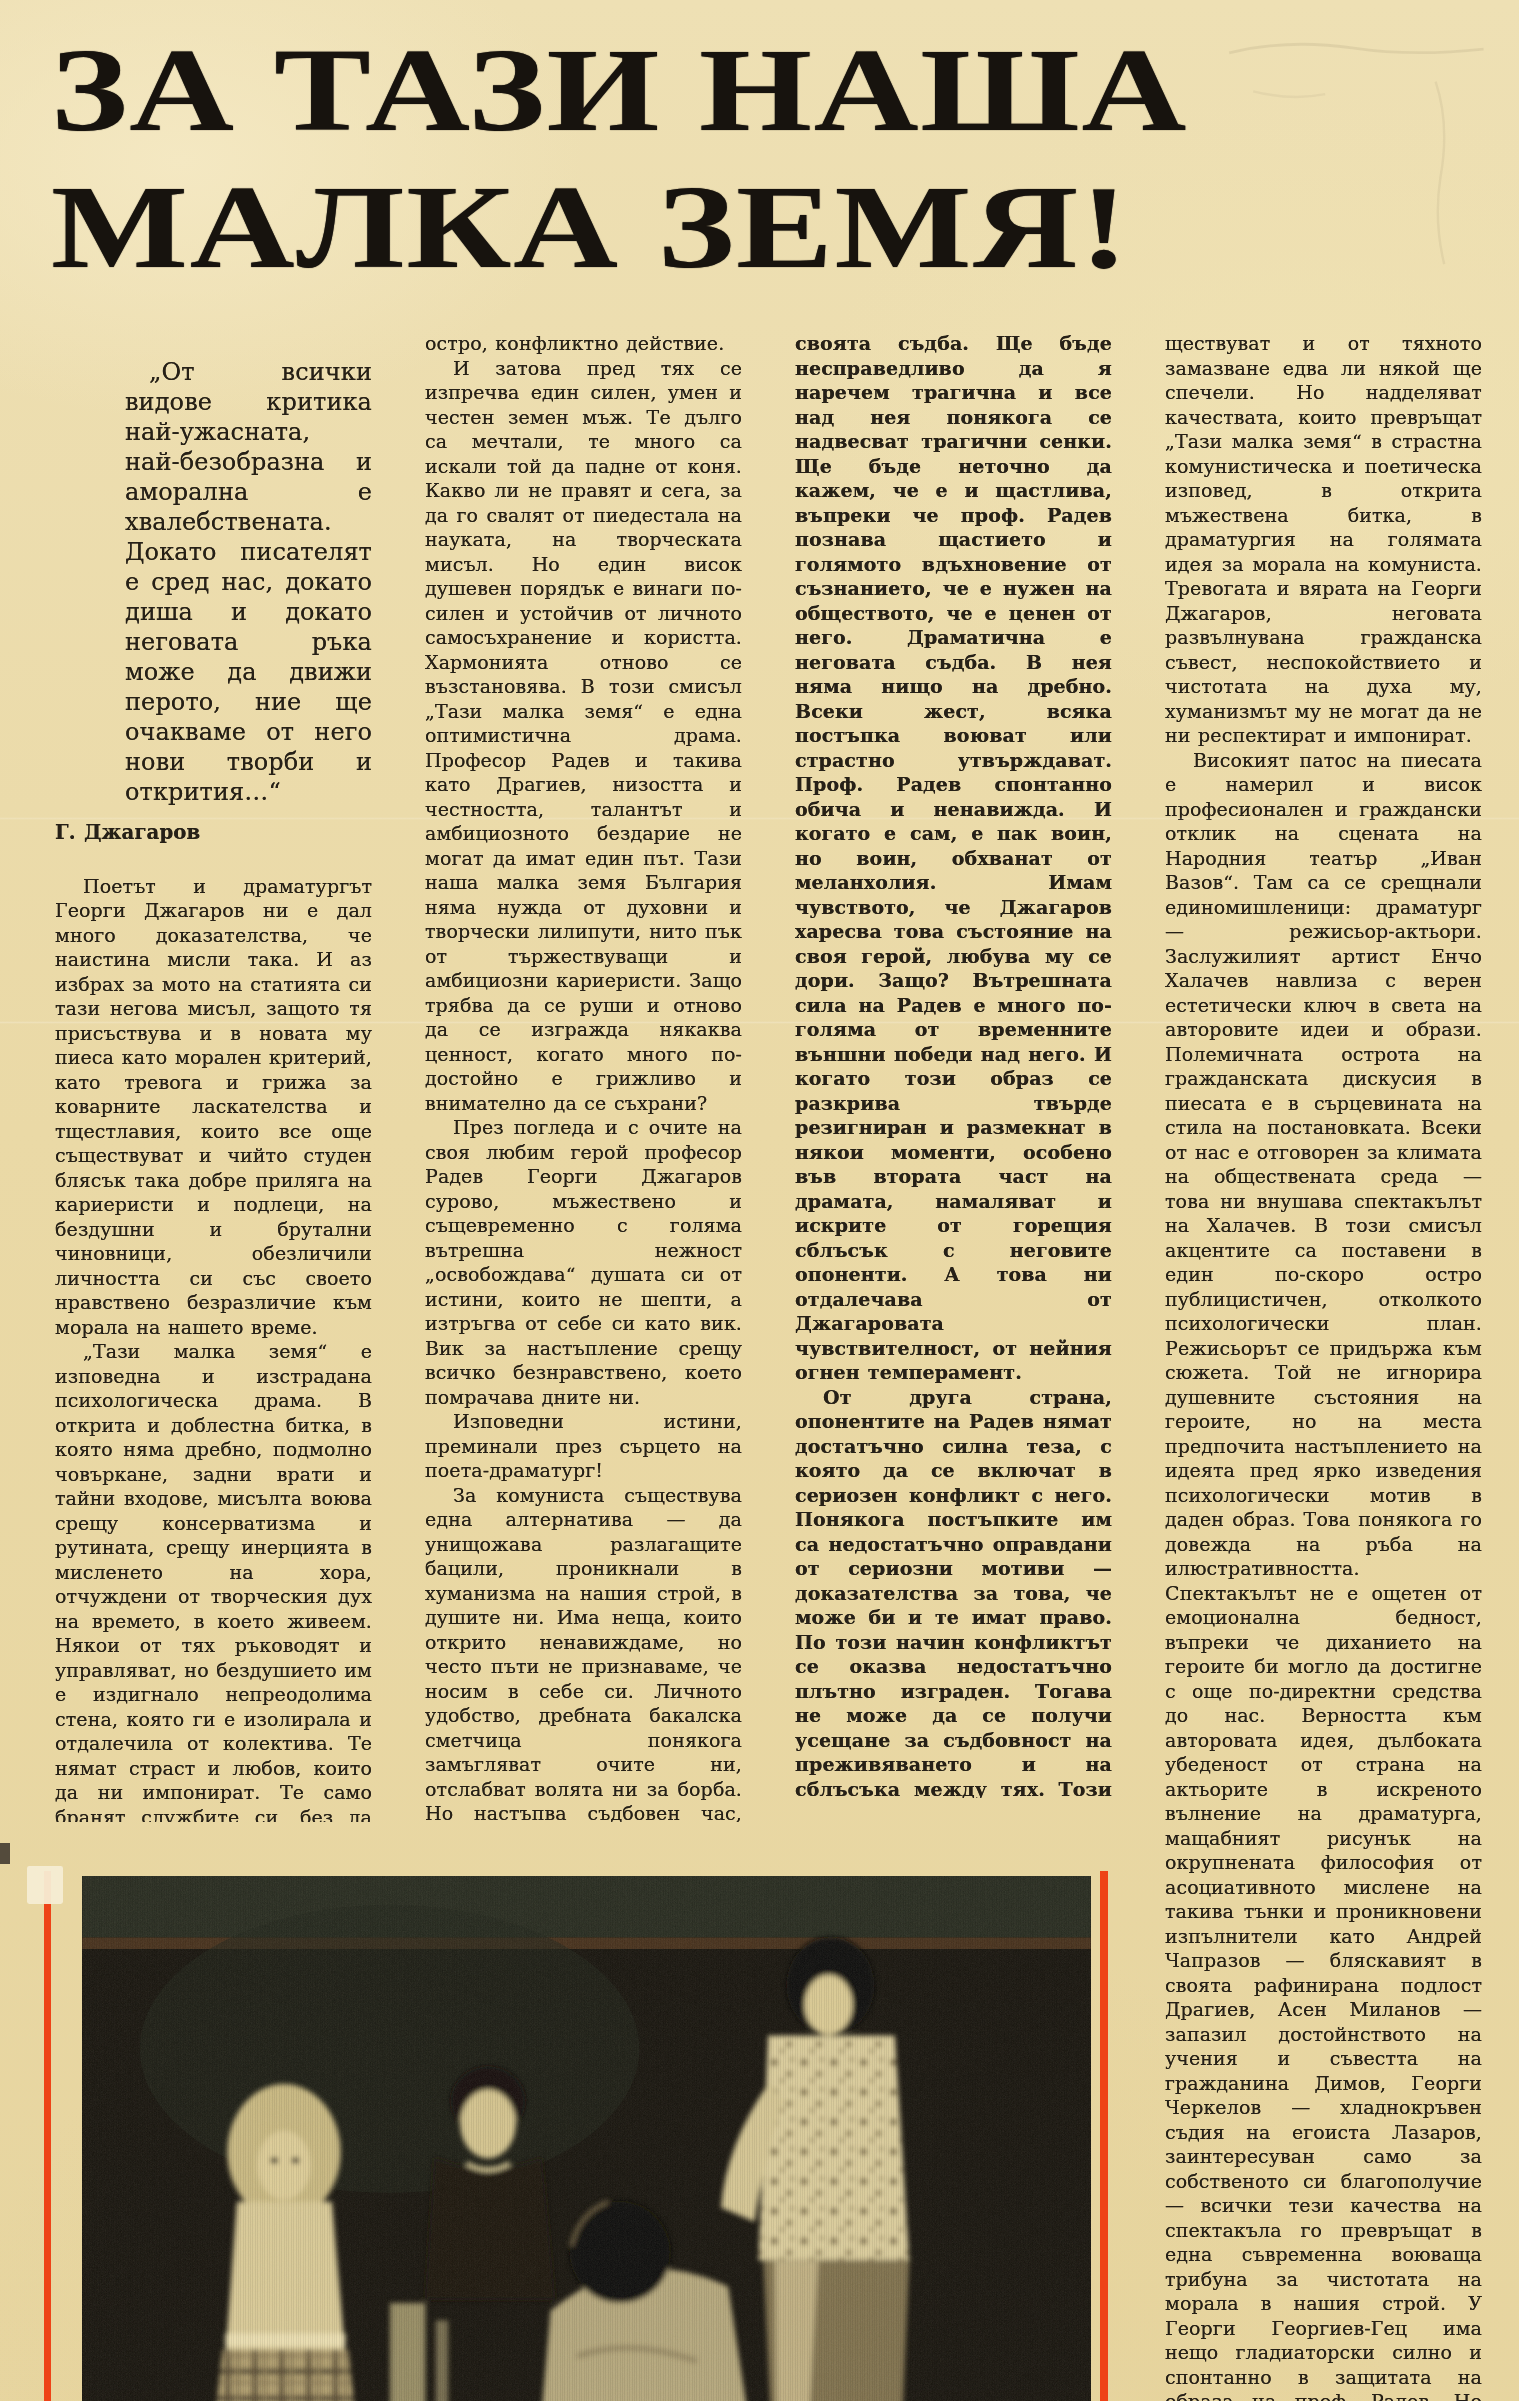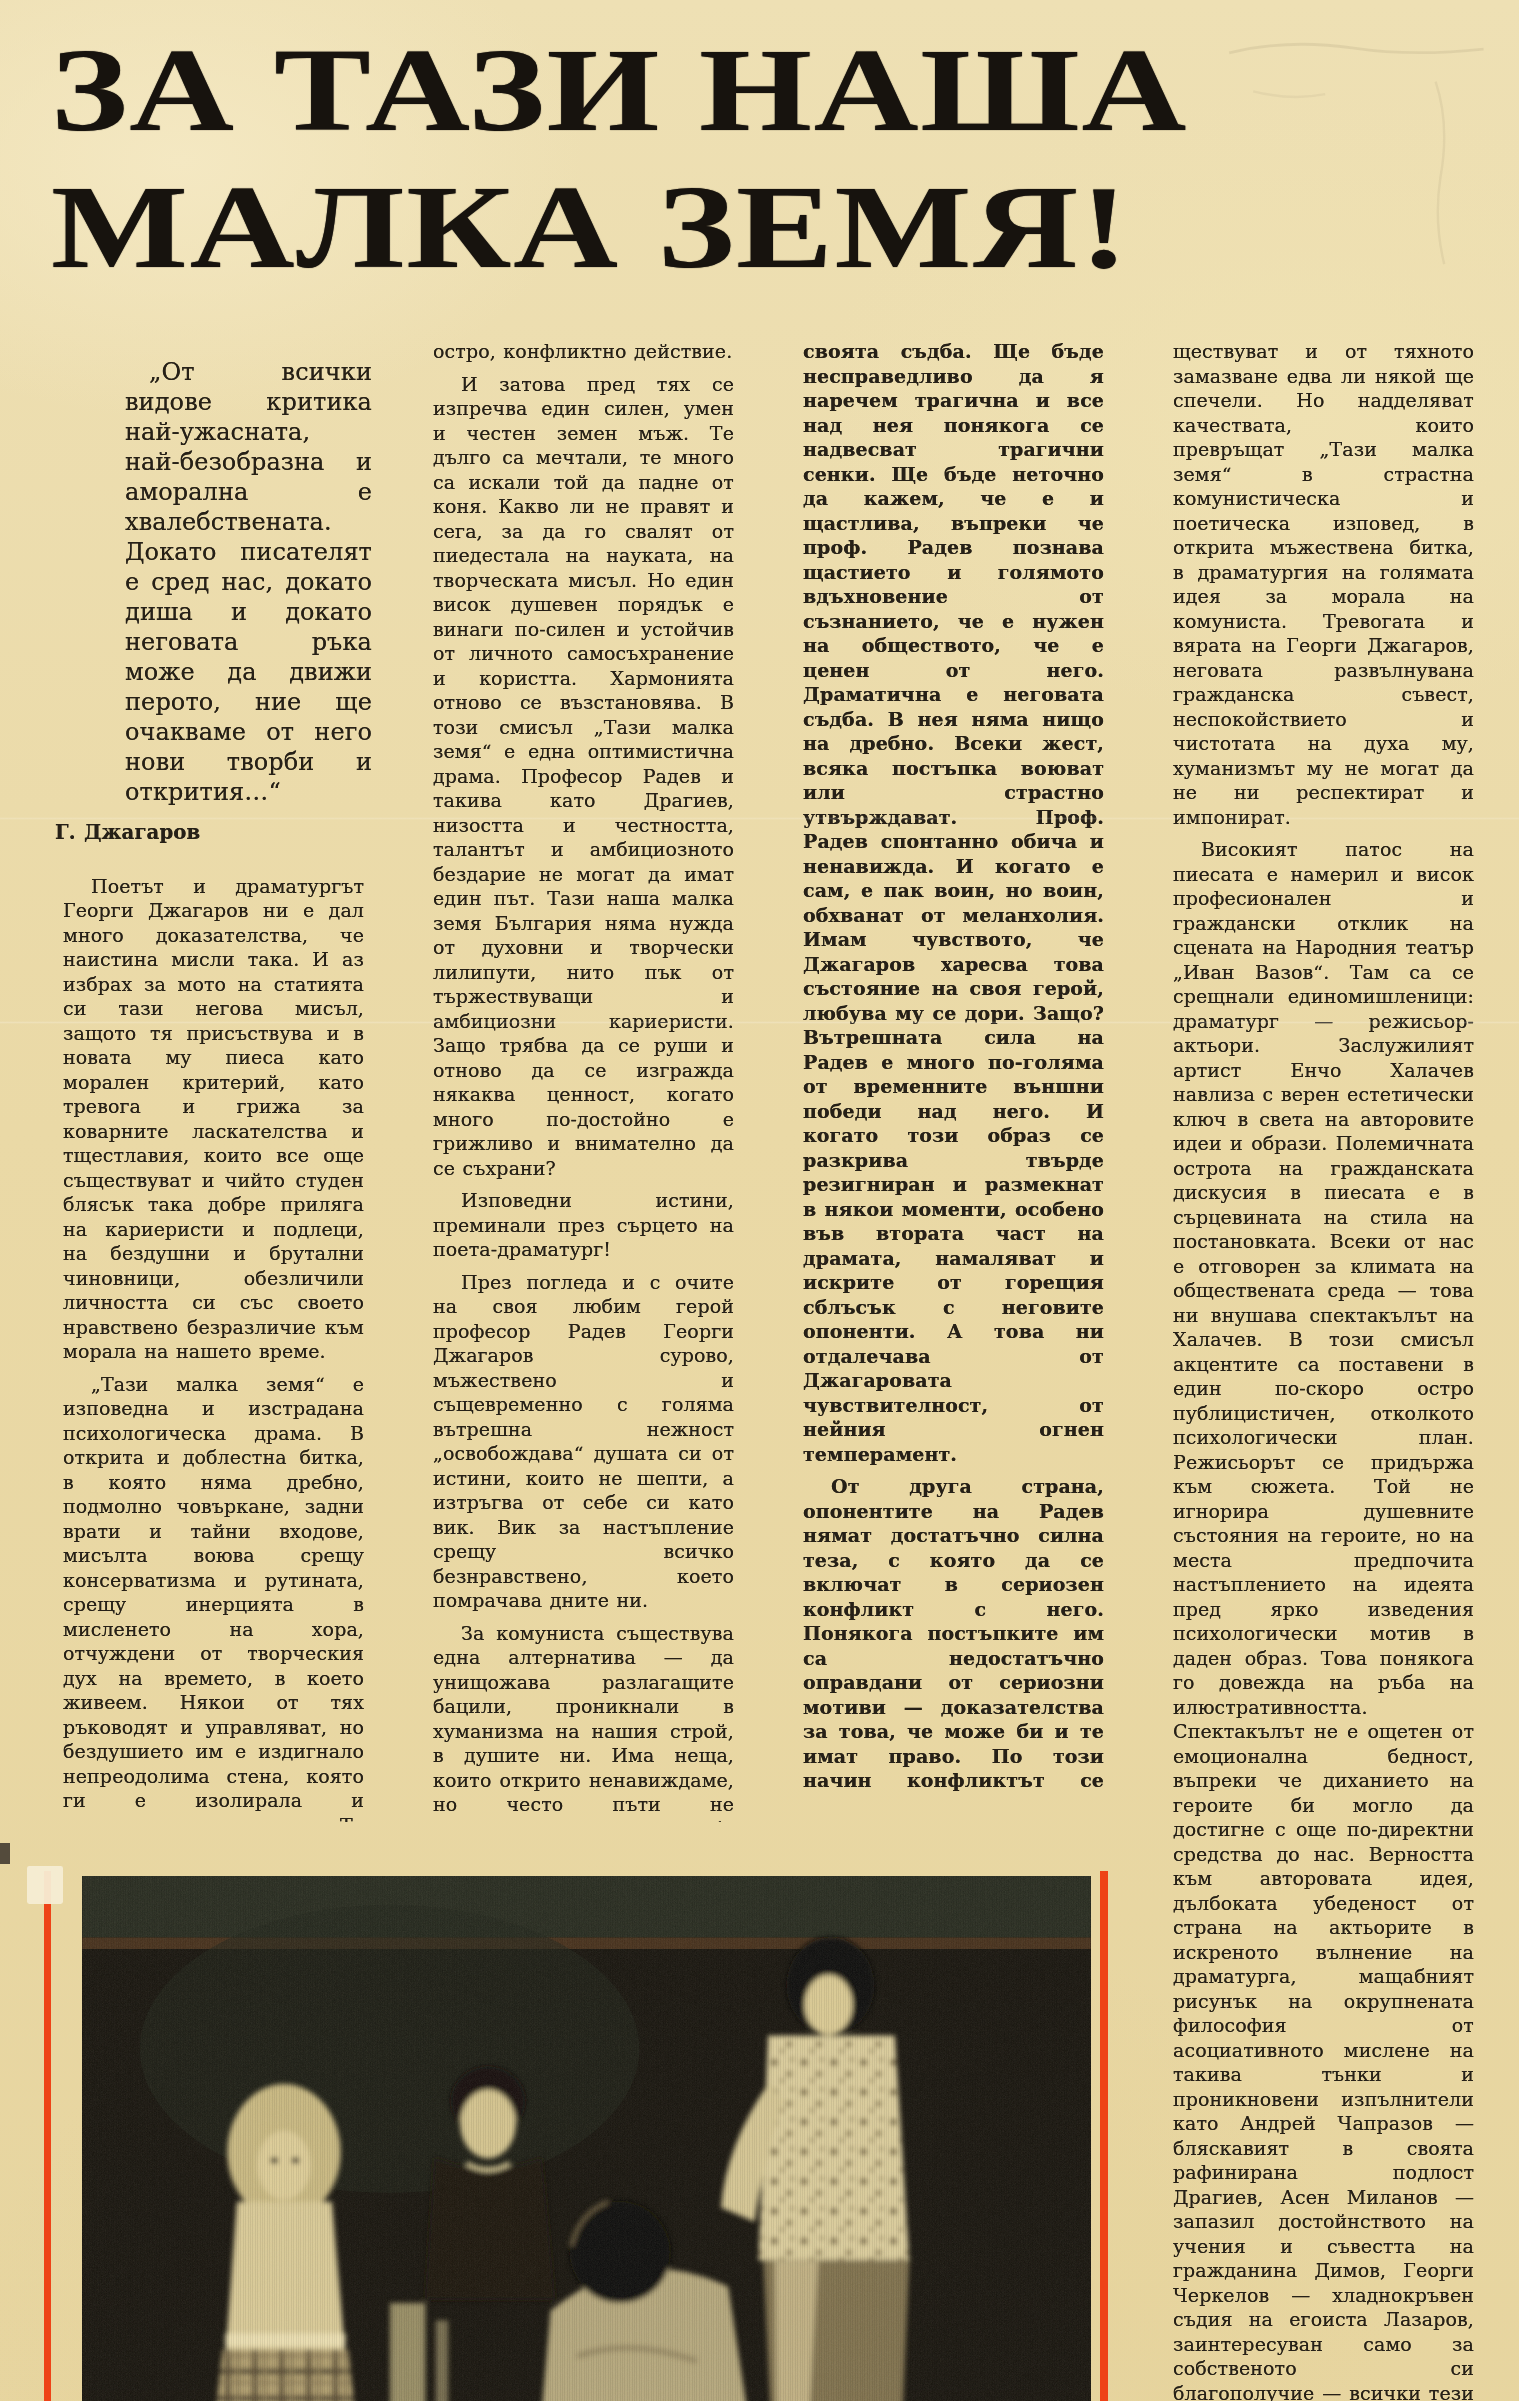--- a/index.html
+++ b/index.html
@@ -23,21 +23,21 @@
   }
   .headline .hl+.hl{margin-top:20px;}
   
   .col{position:absolute;top:331px;width:317px;text-align:justify;
        font-size:19px;line-height:24.5px;word-spacing:1.4px;letter-spacing:0.1px;overflow:hidden;
        text-shadow:0 0 0.3px rgba(38,32,23,.8);}
   #col1{left:55px;height:1491px;}
   #col2{left:425px;height:1491px;}
   #col3{left:795px;height:1467px;font-weight:bold;}
   #col4{left:1165px;height:2298px;}
-  .col p{margin:8px;text-indent:28px;}
+  .col p{margin:0;text-indent:28px;}
   .col p.cont{text-indent:0;}
   
   .quote{margin:26px 0 0 70px;width:247px;font-size:24px;line-height:30px;text-indent:24px;}
   .quote-sig{width:317px;text-align:left;font-weight:700;font-size:19.7px;margin:14.4px 0 28px 0;padding-right:2.9px;}
   
   .photo-wrap{position:absolute;left:82px;top:1876px;width:1009px;height:707px;background:#16130d;}
   .photo-wrap svg{display:block;}
   .halftone{position:absolute;inset:0;opacity:.3;pointer-events:none;
     background:repeating-linear-gradient(90deg, rgba(0,0,0,.22) 0 1px, rgba(255,255,255,0) 1px 2.4px);}
   
@@ -73,22 +73,22 @@
     <div class="quote">„От всички видове критика най-ужасната, най-безобразна и аморална е хвалебствената. Докато писателят е сред нас, докато диша и докато неговата ръка може да движи перото, ние ще очакваме от него нови творби и открития…“</div>
     <div class="quote-sig">Г. Джагаров</div>
     <p>Поетът и драматургът Георги Джагаров ни е дал много доказателства, че наистина мисли така. И аз избрах за мото на статията си тази негова мисъл, защото тя присъствува и в новата му пиеса като морален критерий, като тревога и грижа за коварните ласкателства и тщестлавия, които все още съществуват и чийто студен блясък така добре приляга на кариеристи и подлеци, на бездушни и брутални чиновници, обезличили личността си със своето нравствено безразличие към морала на нашето време.</p>
     <p>„Тази малка земя“ е изповедна и изстрадана психологическа драма. В открита и доблестна битка, в която няма дребно, подмолно човъркане, задни врати и тайни входове, мисълта воюва срещу консерватизма и рутината, срещу инерцията в мисленето на хора, отчуждени от творческия дух на времето, в което живеем. Някои от тях ръководят и управляват, но бездушието им е издигнало непреодолима стена, която ги е изолирала и отдалечила от колектива. Те нямат страст и любов, които да ни импонират. Те само бранят службите си, без да познават неспокойната тръпка на безсънните дни и нощи, на творческата мисъл. Драмата им е жестока, защото са лишени от онова голямо идейно и морално начало, което в крайна сметка изгражда личността.</p>
 
   </div>
 
   <div class="col" id="col2">
     <p class="cont">остро, конфликтно действие.</p>
     <p>И затова пред тях се изпречва един силен, умен и честен земен мъж. Те дълго са мечтали, те много са искали той да падне от коня. Какво ли не правят и сега, за да го свалят от пиедестала на науката, на творческата мисъл. Но един висок душевен порядък е винаги по-силен и устойчив от личното самосъхранение и користта. Хармонията отново се възстановява. В този смисъл „Тази малка земя“ е една оптимистична драма. Професор Радев и такива като Драгиев, низостта и честността, талантът и амбициозното бездарие не могат да имат един път. Тази наша малка земя България няма нужда от духовни и творчески лилипути, нито пък от тържествуващи и амбициозни кариеристи. Защо трябва да се руши и отново да се изгражда някаква ценност, когато много по-достойно е грижливо и внимателно да се съхрани?</p>
+    <p>През погледа и с очите на своя любим герой професор Радев Георги Джагаров сурово, мъжествено и същевременно с голяма вътрешна нежност „освобождава“ душата си от истини, които не шепти, а изтръгва от себе си като вик. Вик за настъпление срещу всичко безнравствено, което помрачава дните ни.</p>
     <p>Изповедни истини, преминали през сърцето на поета-драматург!</p>
-    <p>През погледа и с очите на своя любим герой професор Радев Георги Джагаров сурово, мъжествено и същевременно с голяма вътрешна нежност „освобождава“ душата си от истини, които не шепти, а изтръгва от себе си като вик. Вик за настъпление срещу всичко безнравствено, което помрачава дните ни.</p>
     <p>За комуниста съществува една алтернатива — да унищожава разлагащите бацили, проникнали в хуманизма на нашия строй, в душите ни. Има неща, които открито ненавиждаме, но често пъти не признаваме, че носим в себе си. Личното удобство, дребната бакалска сметчица понякога замъгляват очите ни, отслабват волята ни за борба. Но настъпва съдбовен час, когато трябва ясно да кажеш своята дума, да я кажеш естествено, просто, човешки. Борбата на проф. Радев в пиесата е заради този именно час, за да не закоравяват сърцата ни, за да не изстине кръвта ни.</p>
 
   </div>
 
   <div class="col" id="col3">
     <p class="cont">своята съдба. Ще бъде несправедливо да я наречем трагична и все над нея понякога се надвесват трагични сенки. Ще бъде неточно да кажем, че е и щастлива, въпреки че проф. Радев познава щастието и голямото вдъхновение от съзнанието, че е нужен на обществото, че е ценен от него. Драматична е неговата съдба. В нея няма нищо на дребно. Всеки жест, всяка постъпка воюват или страстно утвърждават. Проф. Радев спонтанно обича и ненавижда. И когато е сам, е пак воин, но воин, обхванат от меланхолия. Имам чувството, че Джагаров харесва това състояние на своя герой, любува му се дори. Защо? Вътрешната сила на Радев е много по-голяма от временните външни победи над него. И когато този образ се разкрива твърде резигниран и размекнат в някои моменти, особено във втората част на драмата, намаляват и искрите от горещия сблъсък с неговите опоненти. А това ни отдалечава от Джагаровата чувствителност, от нейния огнен темперамент.</p>
     <p>От друга страна, опонентите на Радев нямат достатъчно силна теза, с която да се включат в сериозен конфликт с него. Понякога постъпките им са недостатъчно оправдани от сериозни мотиви — доказателства за това, че може би и те имат право. По този начин конфликтът се оказва недостатъчно плътно изграден. Тогава не може да се получи усещане за съдбовност на преживяването и на сблъсъка между тях. Този недостатък на драмата се отразява и върху някои от образите. Драгиев например, от една страна, е брутален хищник и циник, който не се спира пред нищо в кариеристичните си домогвания, но не е ли твърде самоуверен и лишен от всякакви съмнения, колебания и задръжки този настъпателен „ръководител“ от среден мащаб? Еднопланово и вътрешно застинали са и някои други образи като Лазаров и Невена.</p>
 
   </div>
 

